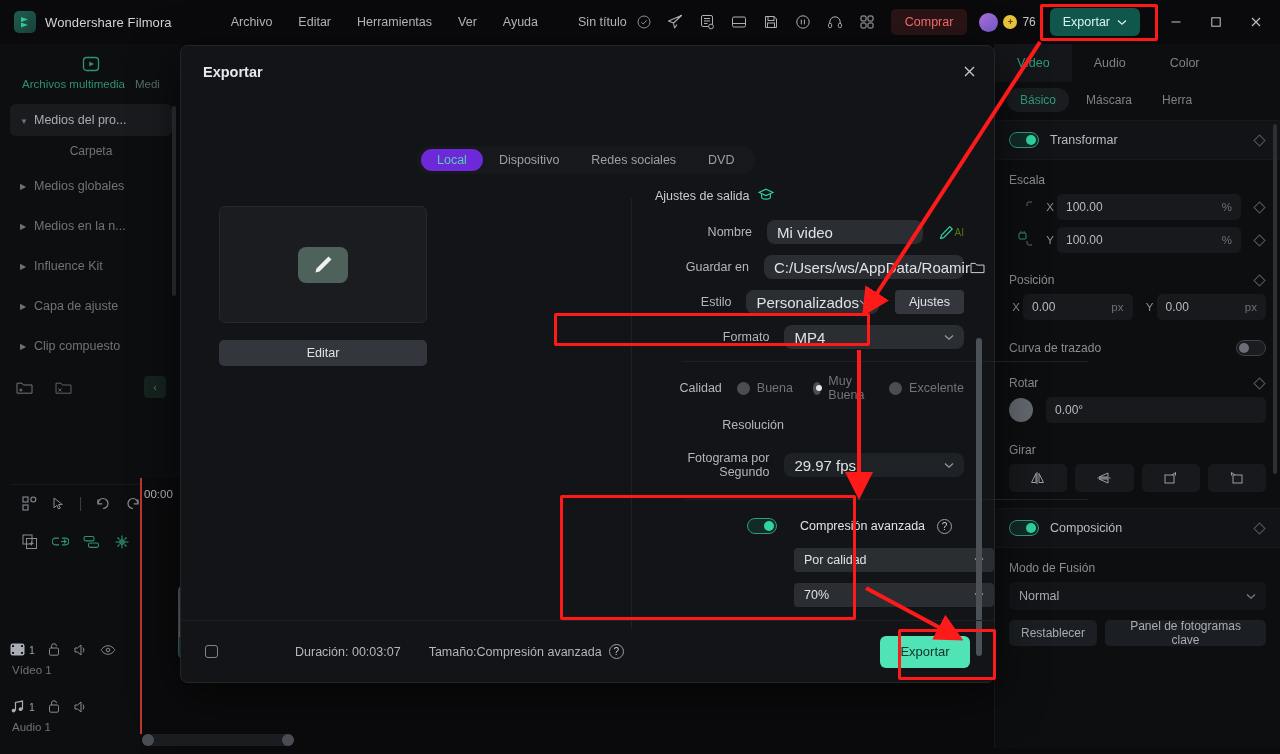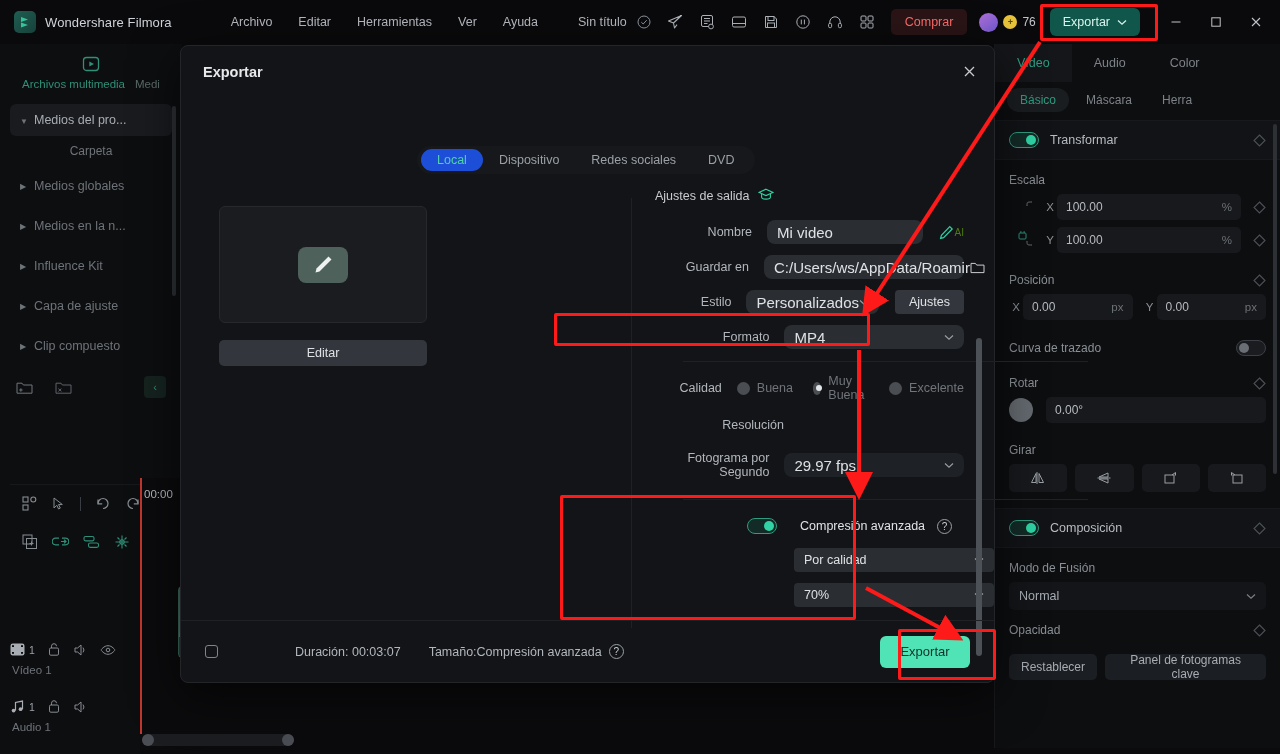--- a/index.html
+++ b/index.html
@@ -210,21 +210,21 @@
     display: flex; align-items: center; justify-content: center; color: #c9ccd1; cursor: pointer;
   }
   .dlg-tabs {
     position: absolute; left: 236px; top: 100px; height: 28px;
     background: #16181b; border-radius: 14px; display: flex; align-items: center; padding: 0 4px;
   }
   .dlg-tab {
     height: 22px; padding: 0 16px; border-radius: 11px; font-size: 12.5px; color: #9aa0a6;
     display: flex; align-items: center; cursor: pointer;
   }
-  .dlg-tab.active { background: #1d4ed8; color: #51d3ab; }
+  .dlg-tab.active { background: #6d28d9; color: #51d3ab; }
   .dlg-body { position: absolute; left: 0; top: 142px; right: 0; bottom: 62px; }
   .dlg-left { position: absolute; left: 38px; top: 18px; width: 210px; }
   .preview-box {
     width: 208px; height: 117px; background: #1a1c1f; border: 1px solid #26282c; border-radius: 6px;
     display: flex; align-items: center; justify-content: center;
   }
   .preview-icon {
     width: 50px; height: 36px; border-radius: 8px; background: #4e615b;
     display: flex; align-items: center; justify-content: center;
   }
@@ -753,28 +753,20 @@
       <div class="rowlabel">Modo de Fusión</div>
       <div class="selectfield">
         <span>Normal</span>
         <span class="chev">
           <svg width="10" height="7" viewBox="0 0 10 7">
               <path d="M1 1.5 L5 5.2 L9 1.5" fill="none" stroke="currentColor" stroke-width="1.1"></path>
             </svg>
         </span>
       </div>
 
-      <div class="rowlabel with-kf">
-        <span>Opacidad</span>
-        <span class="kf">
-          <svg width="13" height="13" viewBox="0 0 13 13">
-              <path d="M6.5 1 L12 6.5 L6.5 12 L1 6.5 Z" fill="none" stroke="currentColor" stroke-width="1.1"></path>
-            </svg>
-        </span>
-      </div>
 
       <div class="rp-bottom">
         <button class="rbtn">Restablecer</button>
         <button class="rbtn">Panel de fotogramas clave</button>
       </div>
     </div>
   </div>
 
   <div class="dialog">
     <div class="dlg-title">Exportar</div>

